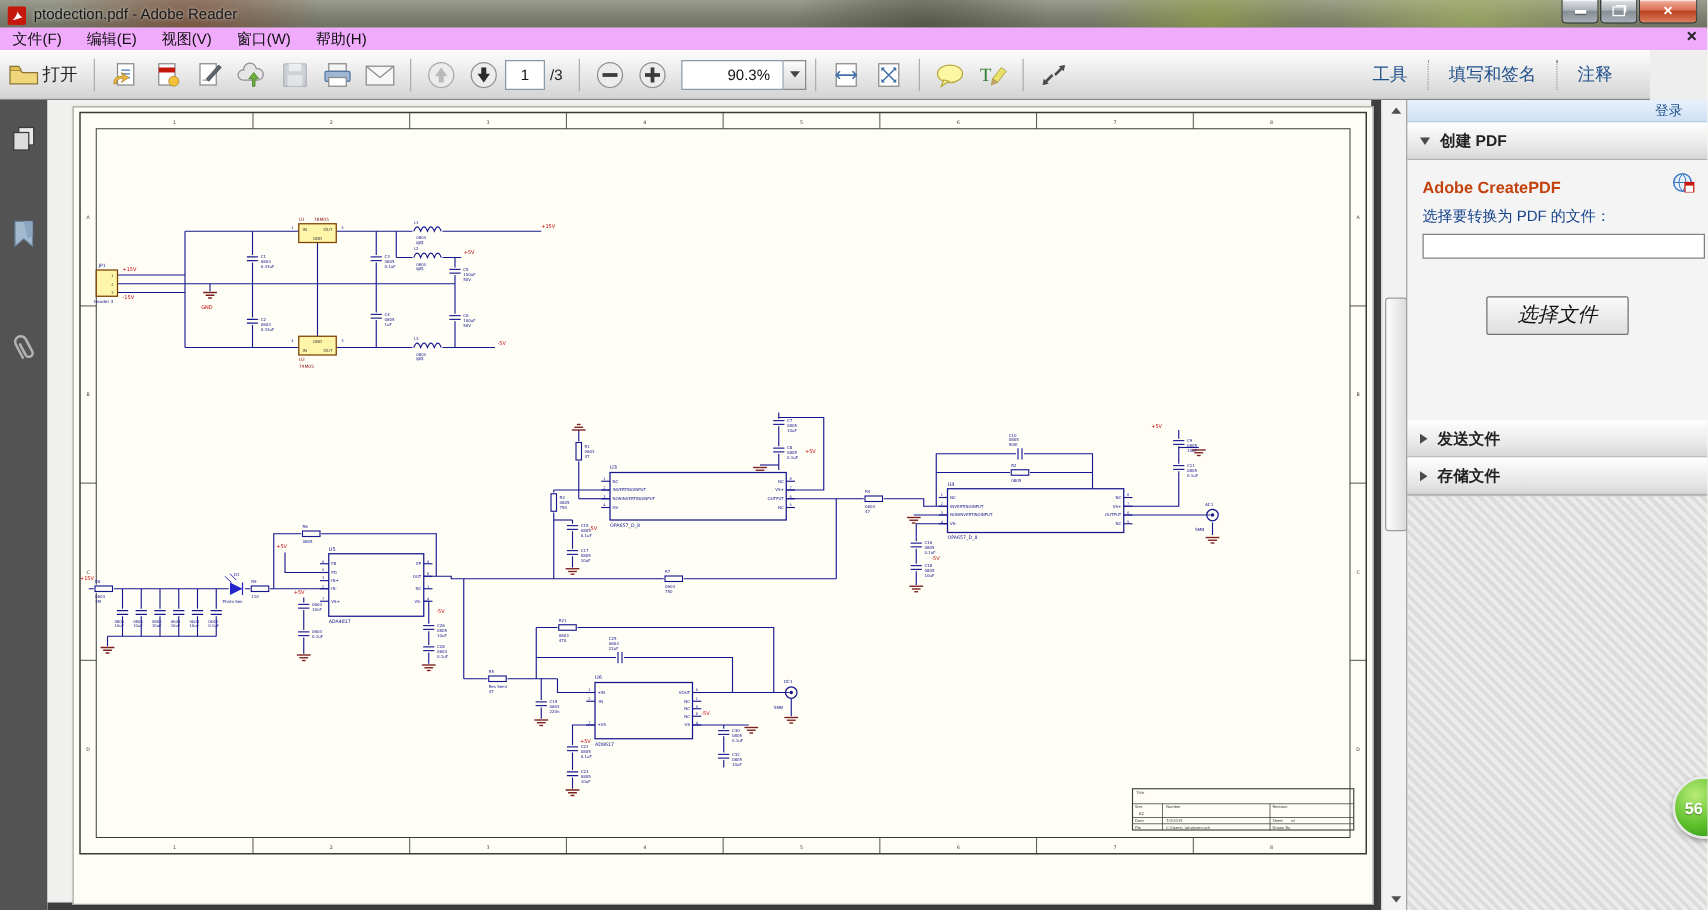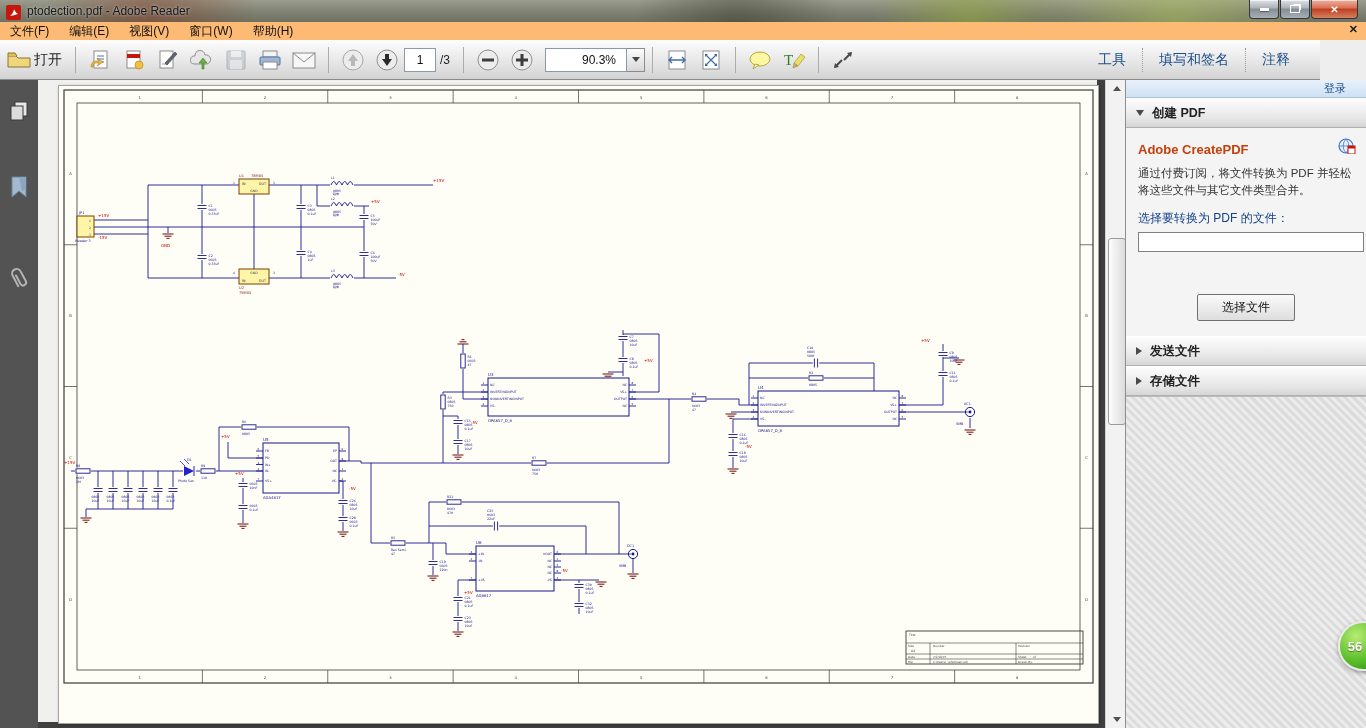--- a/index.html
+++ b/index.html
@@ -19,21 +19,21 @@
   .winbtns{position:absolute;right:8px;top:0;display:flex;}
   .wb{height:18px;border:1px solid #35383b;border-top:none;border-radius:0 0 4px 4px;
       display:flex;align-items:center;justify-content:center;color:#fff;font-size:10px;
       background:linear-gradient(#dfe3e6,#aab1b8 45%,#868d94 50%,#a8afb6);
       box-shadow:inset 0 1px 0 rgba(255,255,255,.6);margin-left:1px;cursor:default;}
   .wb.min{width:28px;} .wb.max{width:28px;} 
   .wb.close{width:45px;background:linear-gradient(#f0b0a0,#d96f52 45%,#bc3f20 50%,#d8805e);font-weight:bold;}
   .minbar{display:block;width:9px;height:3px;background:#fff;box-shadow:0 1px 1px rgba(0,0,0,.4);}
   .restore-glyph{display:block;width:8px;height:6px;border:1px solid #fff;box-shadow:2px -2px 0 -1px #fff;background:transparent;}
   
-  .menubar{position:absolute;left:0;top:22px;width:1366px;height:18px;background:#fdba74;
+  .menubar{position:absolute;left:0;top:22px;width:1366px;height:18px;background:#f0abfc;
     display:flex;align-items:center;font-size:12px;color:#111;}
   .menu-item{padding:1px 10px;cursor:default;}
   .menubar .mclose{position:absolute;right:8px;top:1px;font-size:11px;color:#222;font-weight:bold;cursor:default;}
   
   .toolbar{position:absolute;left:0;top:40px;width:1320px;height:39px;
     background:linear-gradient(#fdfdfd,#e7e7e7 55%,#d3d3d3);border-bottom:1px solid #8a8a8a;
     display:flex;align-items:center;}
   .tb-btn{height:30px;min-width:30px;display:flex;align-items:center;justify-content:center;
     border-radius:3px;margin:0 2px;cursor:default;}
   .tb-sep{width:1px;height:26px;background:#adadad;margin:0 7px;}
@@ -77,23 +77,23 @@
     font-size:12.5px;font-weight:bold;color:#222;}
   .sect-h .arr{margin:0 8px 0 10px;}
   .tri-right{width:0;height:0;border-top:4px solid transparent;border-bottom:4px solid transparent;border-left:6px solid #4a4a4a;}
   .tri-downb{width:0;height:0;border-left:4px solid transparent;border-right:4px solid transparent;border-top:6px solid #4a4a4a;}
   .panelbody{height:208px;padding:12px 12px 0 12px;box-sizing:border-box;position:relative;background:#f4f4f4;}
   .cp-title{font-size:13px;font-weight:bold;color:#c2410c;margin:2px 0 8px 0;}
   .cp-globe{position:absolute;right:10px;top:10px;}
   .cp-desc{font-size:11.5px;color:#333;line-height:1.5;margin:0 0 10px 0;}
   .cp-select{font-size:12px;color:#15428b;margin:8px 0 5px 0;}
   .cp-input{width:218px;height:18px;border:1px solid #808080;background:#fff;font-size:11px;padding:0 3px;}
-  .cp-btn{display:block;margin:42px auto 0 auto;padding:4px 24px;font-size:12px;color:#111;
+  .cp-btn{display:block;margin:30px auto 0 auto;padding:4px 24px;font-size:16px;color:#111;
     background:linear-gradient(#fafafa,#dedede);border:1px solid #707070;border-radius:2px;
-    font-family:"Liberation Sans",sans-serif;}
+    font-family:"Liberation Sans",sans-serif;font-style:italic;}
   .hatch{flex:1;border-top:1px solid #bbb;
     background:repeating-linear-gradient(45deg,#ececec 0 3px,#dcdcdc 3px 6px);}
   
   .badge{position:absolute;left:1338px;top:621px;width:46px;height:46px;border-radius:50%;
     background:radial-gradient(circle at 35% 28%,#b8ec77,#5cbf2a 55%,#379c1c 85%);
     border:2px solid #e9e9e9;box-shadow:0 2px 4px rgba(0,0,0,.35);
     display:flex;align-items:center;justify-content:center;}
   .badge span{color:#fff;font-size:13px;font-weight:bold;margin-right:16px;text-shadow:0 1px 1px rgba(0,0,0,.4);}
 </style>
 </head>
@@ -889,21 +889,20 @@
   <div class="panelbody">
     <div class="cp-title">Adobe CreatePDF</div>
     <span class="cp-globe">
       <svg width="18" height="16">
           <circle cx="8" cy="8" r="7" fill="#e8f0fa" stroke="#3c78c8" stroke-width="1.2"></circle>
           <path d="M1 8h14M8 1a10 10 0 0 1 0 14M8 1a10 10 0 0 0 0 14" fill="none" stroke="#3c78c8" stroke-width=".8"></path>
           <rect x="10" y="8" width="7" height="8" fill="#fff" stroke="#c6170c"></rect>
           <rect x="10" y="8" width="7" height="2.5" fill="#c6170c"></rect>
         </svg>
     </span>
-    <p class="cp-desc">通过付费订阅，将文件转换为 PDF 并轻松将这些文件与其它文件类型合并。</p>
     <div class="cp-select">选择要转换为 PDF 的文件：</div>
     <input class="cp-input" value="" style="">
     <button class="cp-btn">选择文件</button>
   </div>
   <div class="sect-h">
     <span class="arr tri-right"></span>
     <span>发送文件</span>
   </div>
   <div class="sect-h">
     <span class="arr tri-right"></span>

